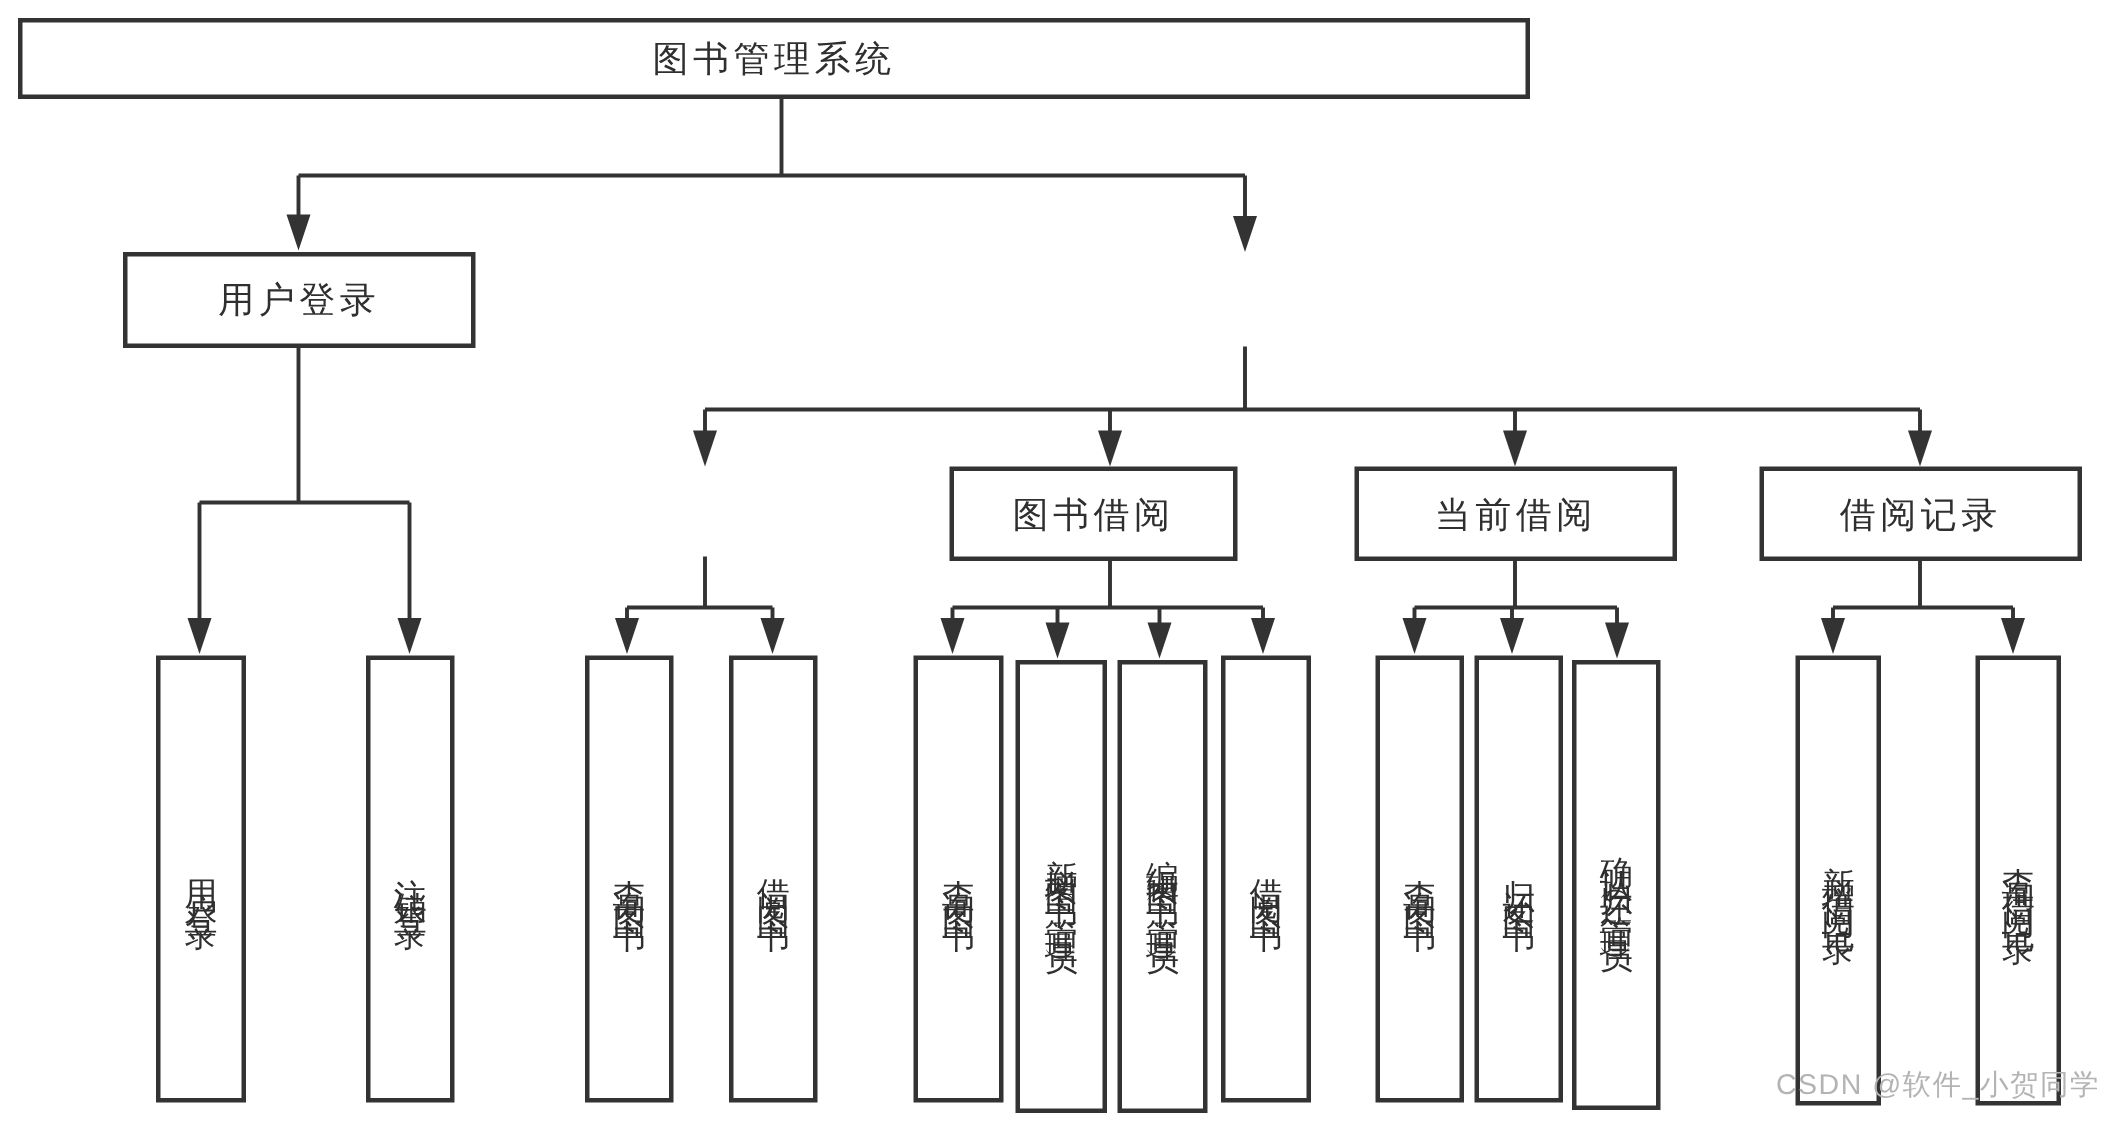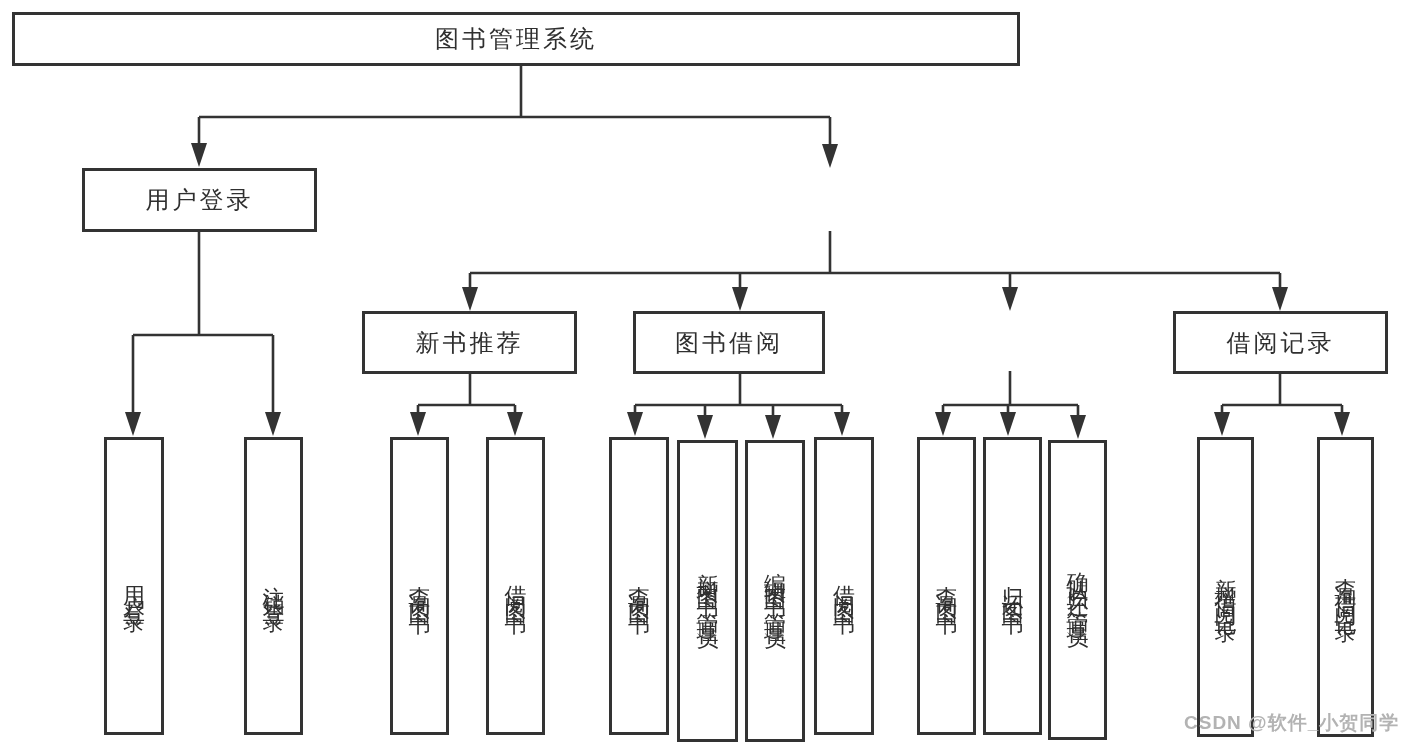--- a/index.html
+++ b/index.html
@@ -8,21 +8,21 @@
   #connectors{position:absolute;left:0;top:0;width:1405px;height:747px;}
   .hbox{position:absolute;box-sizing:border-box;border:3px solid #333333;background:#ffffff;
         display:flex;align-items:center;justify-content:center;z-index:2;}
   .hbox span{font-size:24px;letter-spacing:3px;color:#2f2f2f;white-space:nowrap;}
   .vbox{position:absolute;box-sizing:border-box;border:3px solid #333333;background:#ffffff;
         display:flex;align-items:center;justify-content:center;z-index:2;}
   .vbox span{writing-mode:vertical-lr;text-orientation:mixed;font-size:22px;letter-spacing:9px;
         color:#2f2f2f;white-space:nowrap;line-height:1;}
   .vbox.long span{letter-spacing:8px;}
   #watermark{position:absolute;left:1184px;top:710px;font-size:19px;color:#b3b3b3;
-        letter-spacing:1px;z-index:3;white-space:nowrap;font-weight:bold;}
+        letter-spacing:1px;z-index:3;white-space:nowrap;}
 </style>
 </head>
 <body>
 
 <div id="canvas">
 
   <svg id="connectors" viewBox="0 0 1405 747" xmlns="http://www.w3.org/2000/svg">
     <g stroke="#333333" stroke-width="2.6" fill="none">
 
       <path d="M521,64 V117 M199,117 H830 M199,117 V150 M830,117 V151"></path>
@@ -63,25 +63,25 @@
   </svg>
 
   <div class="hbox" style="left:12px;top:12px;width:1008px;height:54px;">
     <span>图书管理系统</span>
   </div>
 
   <div class="hbox" style="left:82px;top:168px;width:235px;height:64px;">
     <span>用户登录</span>
   </div>
 
-  <div class="hbox" style="left:362px;top:311px;width:215px;height:63px;">
-    <span>新书推荐</span>
-  </div>
   <div class="hbox" style="left:633px;top:311px;width:192px;height:63px;">
     <span>图书借阅</span>
+  </div>
+  <div class="hbox" style="left:903px;top:311px;width:215px;height:63px;">
+    <span>当前借阅</span>
   </div>
   <div class="hbox" style="left:1173px;top:311px;width:215px;height:63px;">
     <span>借阅记录</span>
   </div>
 
   <div class="vbox" style="left:104px;top:437px;width:60px;height:298px;">
     <span>用户登录</span>
   </div>
   <div class="vbox" style="left:244px;top:437px;width:59px;height:298px;">
     <span>注销登录</span>

